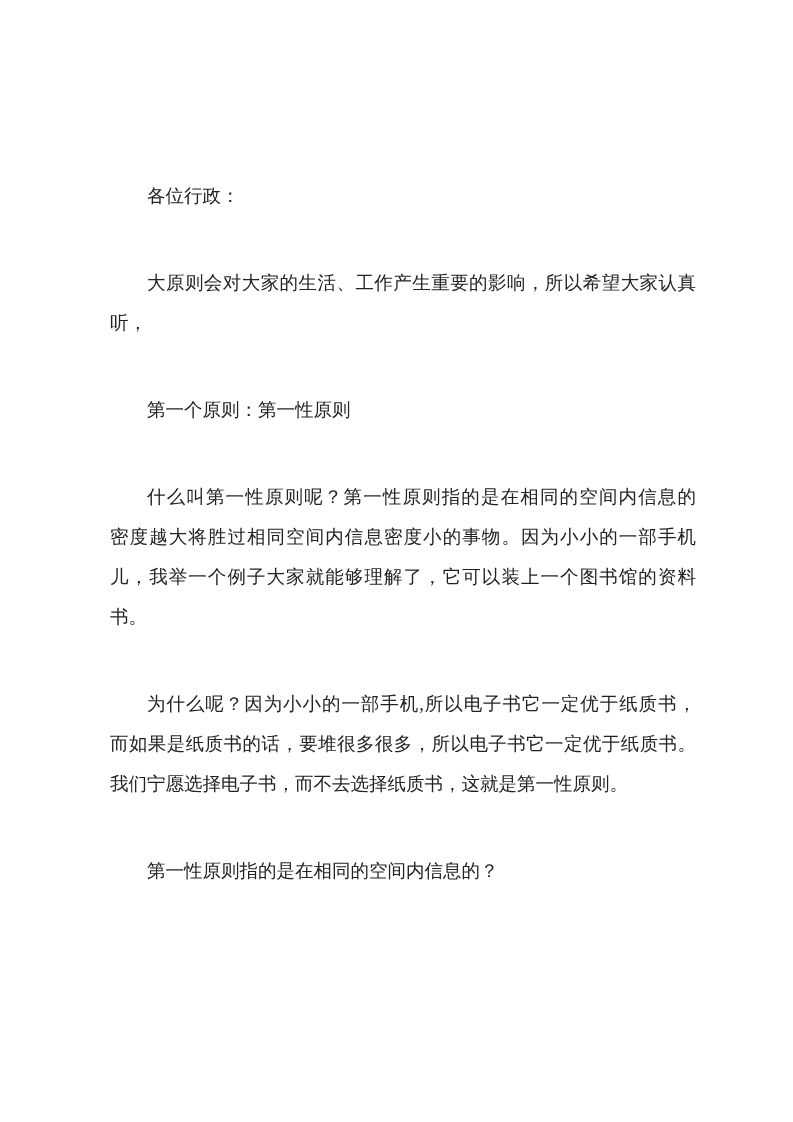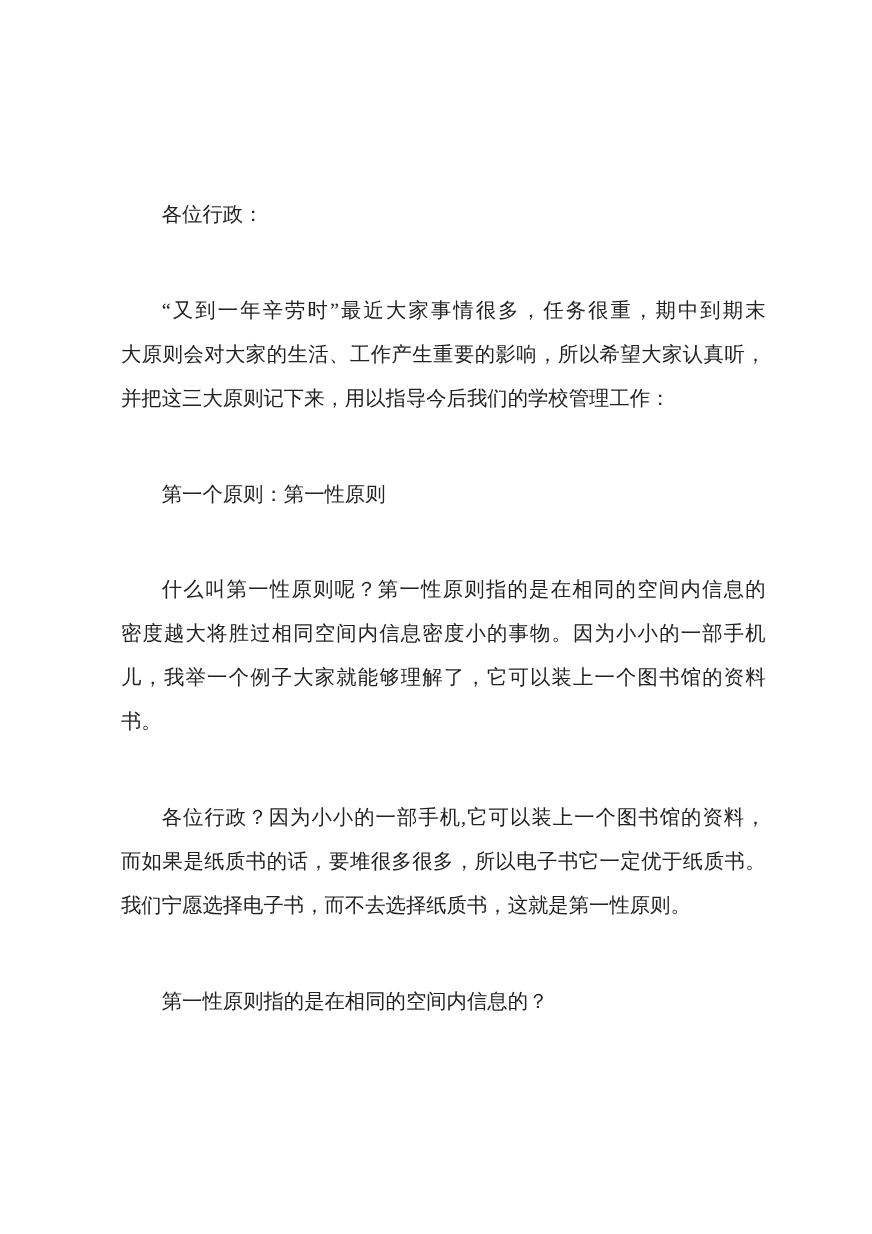--- a/index.html
+++ b/index.html
@@ -42,35 +42,33 @@
 </style>
 </head>
 <body>
 
 <div class="page" style="background: rgb(255, 255, 255); color: rgb(34, 34, 34); border-radius: 31px;">
   <div class="doc">
       <div class="block">
         <div class="line">各位行政：</div>
       </div>
       <div class="block">
-        <div class="line">“又到一年辛劳时”最近大家事情很多，任务很重，期中到期末</div>
         <div class="line">大原则会对大家的生活、工作产生重要的影响，所以希望大家认真听，</div>
-        <div class="line">并把这三大原则记下来，用以指导今后我们的学校管理工作：</div>
       </div>
       <div class="block">
         <div class="line">第一个原则：第一性原则</div>
       </div>
       <div class="block">
         <div class="line">什么叫第一性原则呢？第一性原则指的是在相同的空间内信息的</div>
         <div class="line">密度越大将胜过相同空间内信息密度小的事物。因为小小的一部手机</div>
         <div class="line">儿，我举一个例子大家就能够理解了，它可以装上一个图书馆的资料</div>
         <div class="line">书。</div>
       </div>
       <div class="block">
-        <div class="line">各位行政？因为小小的一部手机,它可以装上一个图书馆的资料，</div>
+        <div class="line">为什么呢？因为小小的一部手机,所以电子书它一定优于纸质书，</div>
         <div class="line">而如果是纸质书的话，要堆很多很多，所以电子书它一定优于纸质书。</div>
         <div class="line">我们宁愿选择电子书，而不去选择纸质书，这就是第一性原则。</div>
       </div>
       <div class="block">
         <div class="line">第一性原则指的是在相同的空间内信息的？</div>
       </div>
     </div>
 </div>
 
 </body></html>

